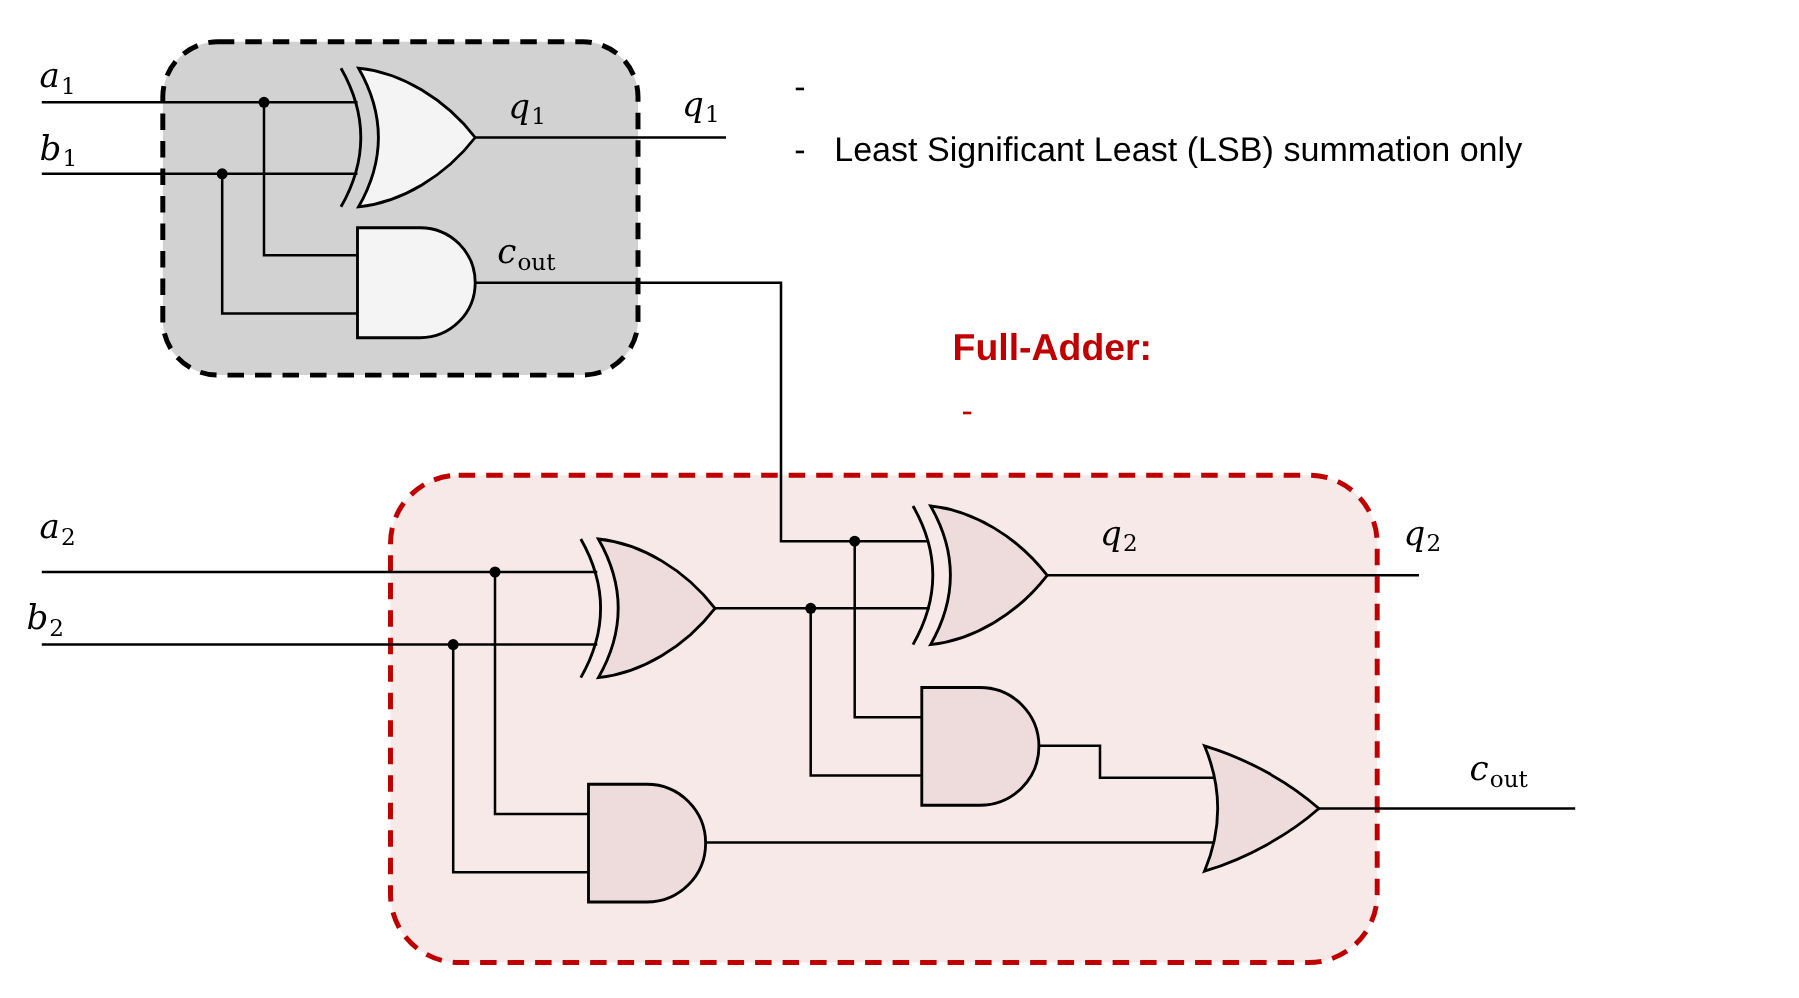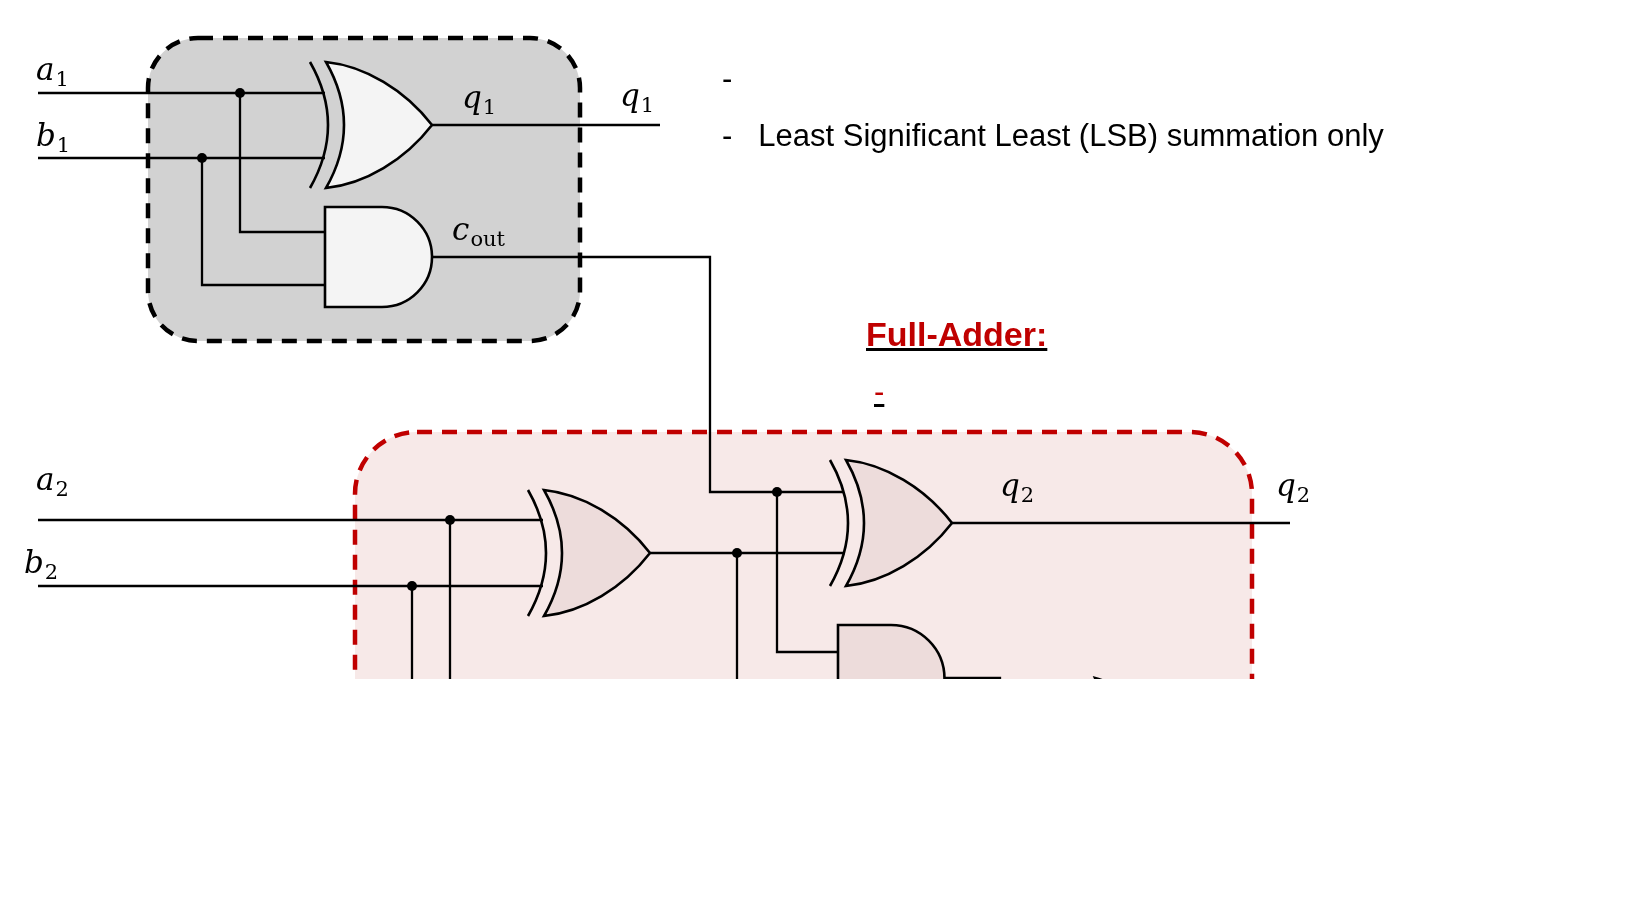--- a/index.html
+++ b/index.html
@@ -7,21 +7,21 @@
     --line:#000000;
     --text:#000000;
     --ha-box-fill:#d2d2d2;
     --ha-gate-fill:#f4f4f4;
     --fa-box-fill:#f7e9e8;
     --fa-gate-fill:#eddcdb;
   }
   *{margin:0;padding:0;box-sizing:border-box;}
   html,body{background:#ffffff;}
   body{font-family:"Liberation Sans", sans-serif;}
-  .stage{position:relative;width:1635px;height:679px;background:#ffffff;overflow:hidden;}
+  .stage{position:relative;width:1635px;height:907px;background:#ffffff;overflow:hidden;}
   .stage svg{position:absolute;left:0;top:0;}
 
   .box-ha{fill:var(--ha-box-fill);stroke:var(--line);stroke-width:4.5;stroke-dasharray:15 10;}
   .box-fa{fill:var(--fa-box-fill);stroke:var(--accent-red);stroke-width:4.5;stroke-dasharray:15 10;}
   .wire{fill:none;stroke:var(--line);stroke-width:2.3;}
   .dot{fill:var(--line);stroke:none;}
   .gate-ha{fill:var(--ha-gate-fill);stroke:var(--line);stroke-width:2.6;}
   .gate-fa{fill:var(--fa-gate-fill);stroke:var(--line);stroke-width:2.6;}
 
   .lbl{position:absolute;font-family:"DejaVu Serif", serif;font-style:italic;
@@ -124,20 +124,20 @@
   <div class="note" style="left:714px;top:40px;">
     <div class="bullet">
       <span>-</span>
     </div>
     <div class="bullet">
       <span>-</span>
       <span>Least Significant Least (LSB) summation only</span>
     </div>
   </div>
 
-  <div class="note red" style="left:866px;top:316px;text-decoration:underline;">
+  <div class="note red" style="left:866px;top:298px;">
     <div class="note-title">Full-Adder:</div>
     <div class="bullet">
       <span>-</span>
     </div>
   </div>
 
 </div>
 
 </body></html>

